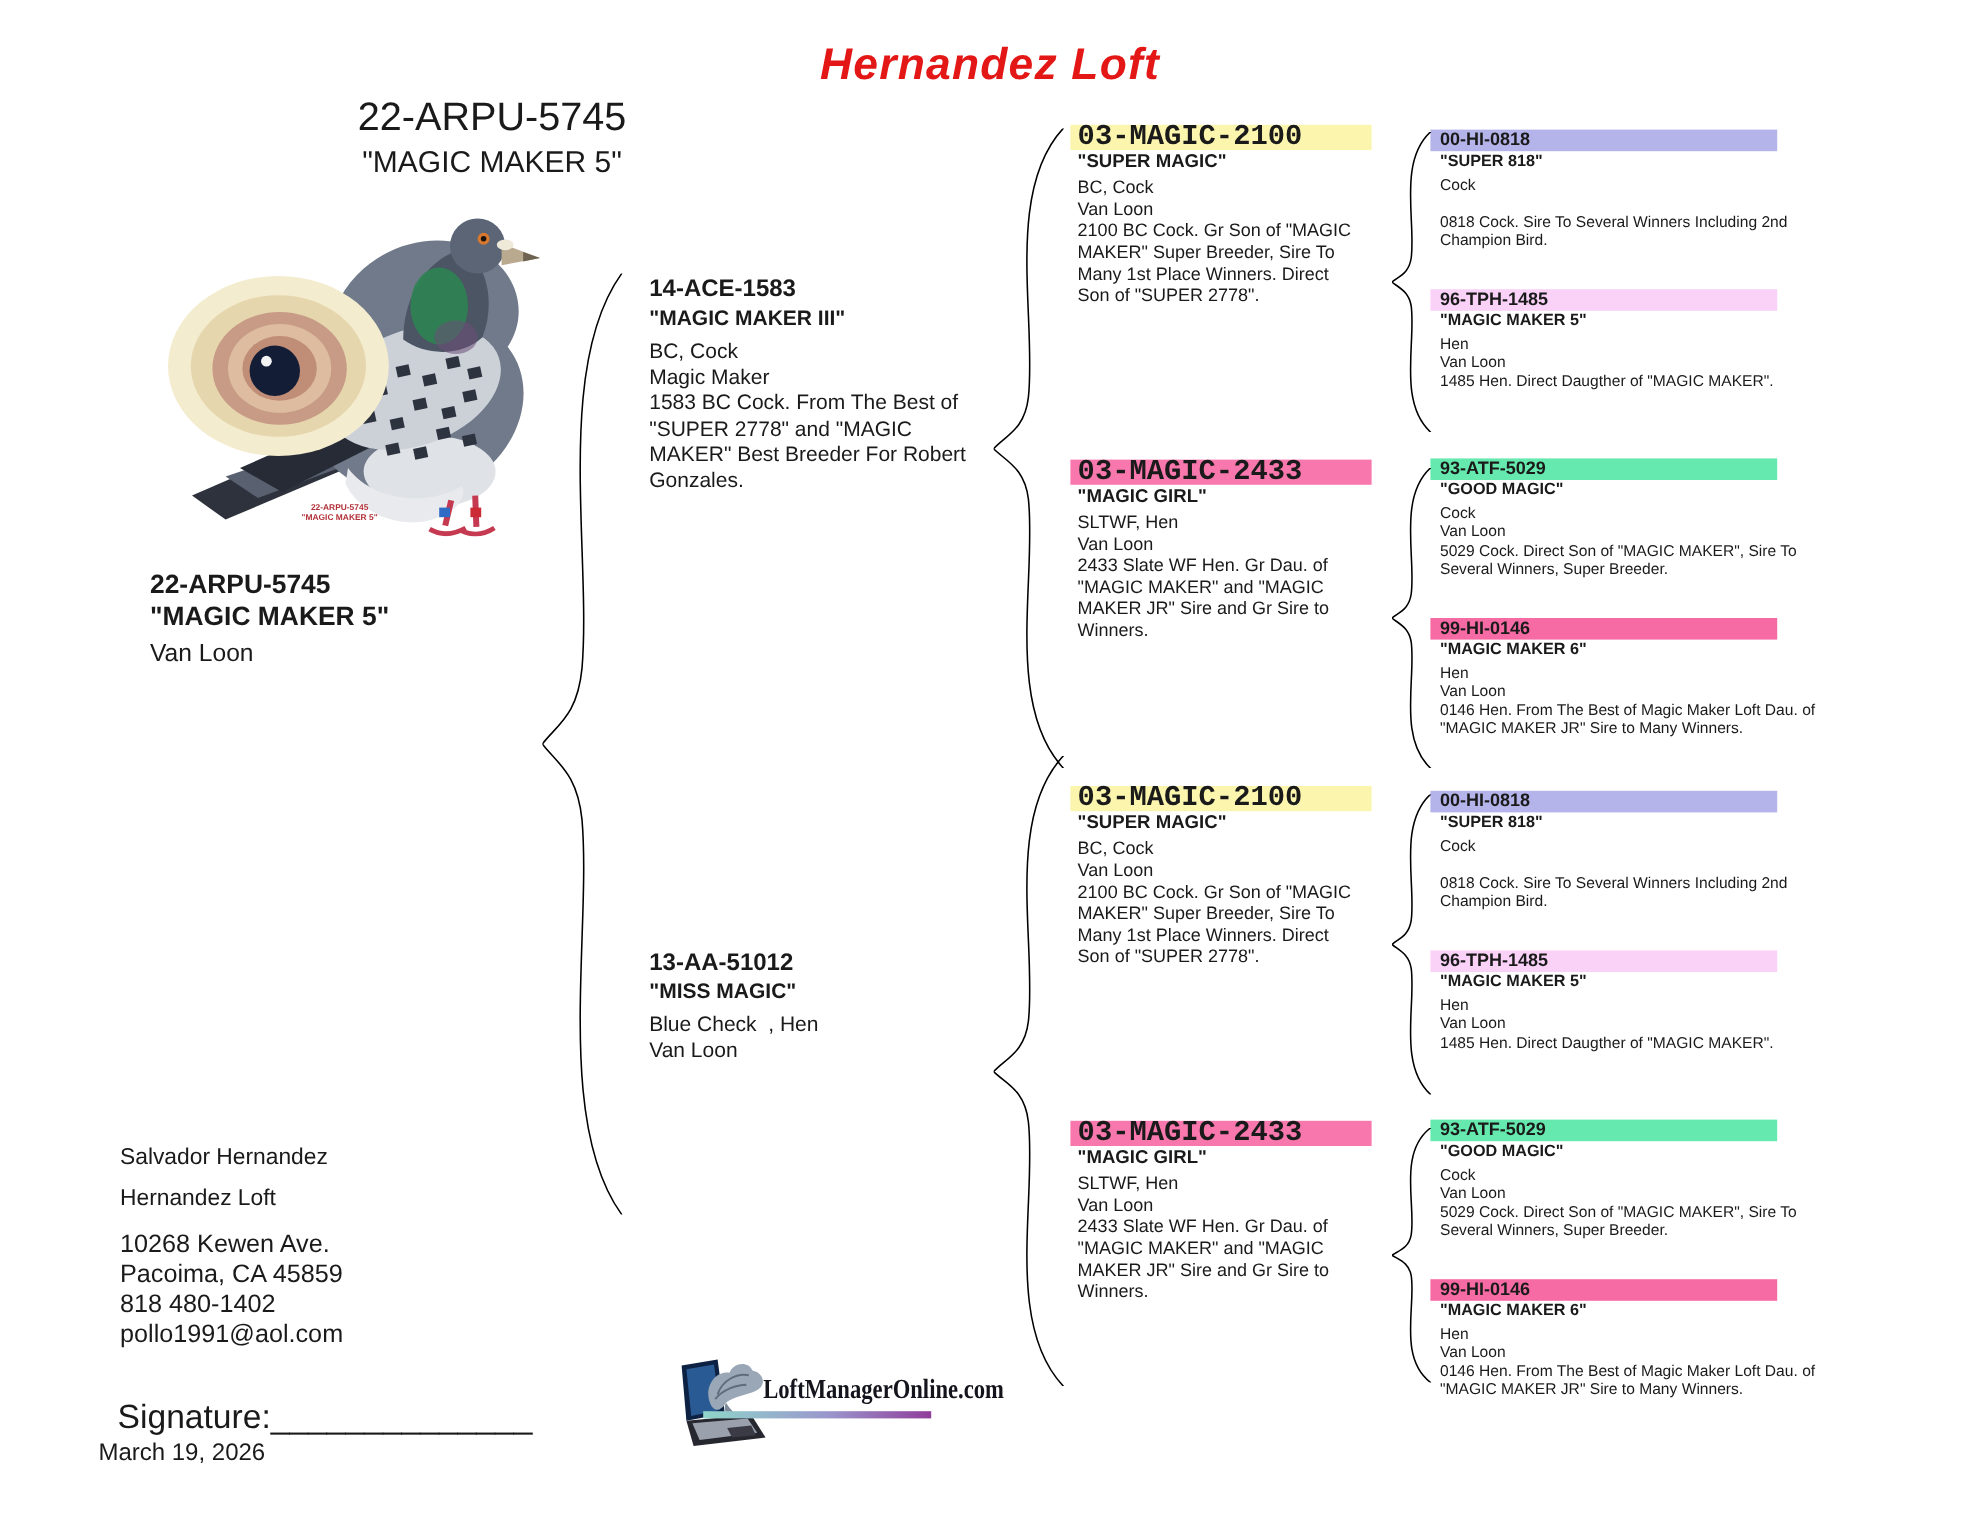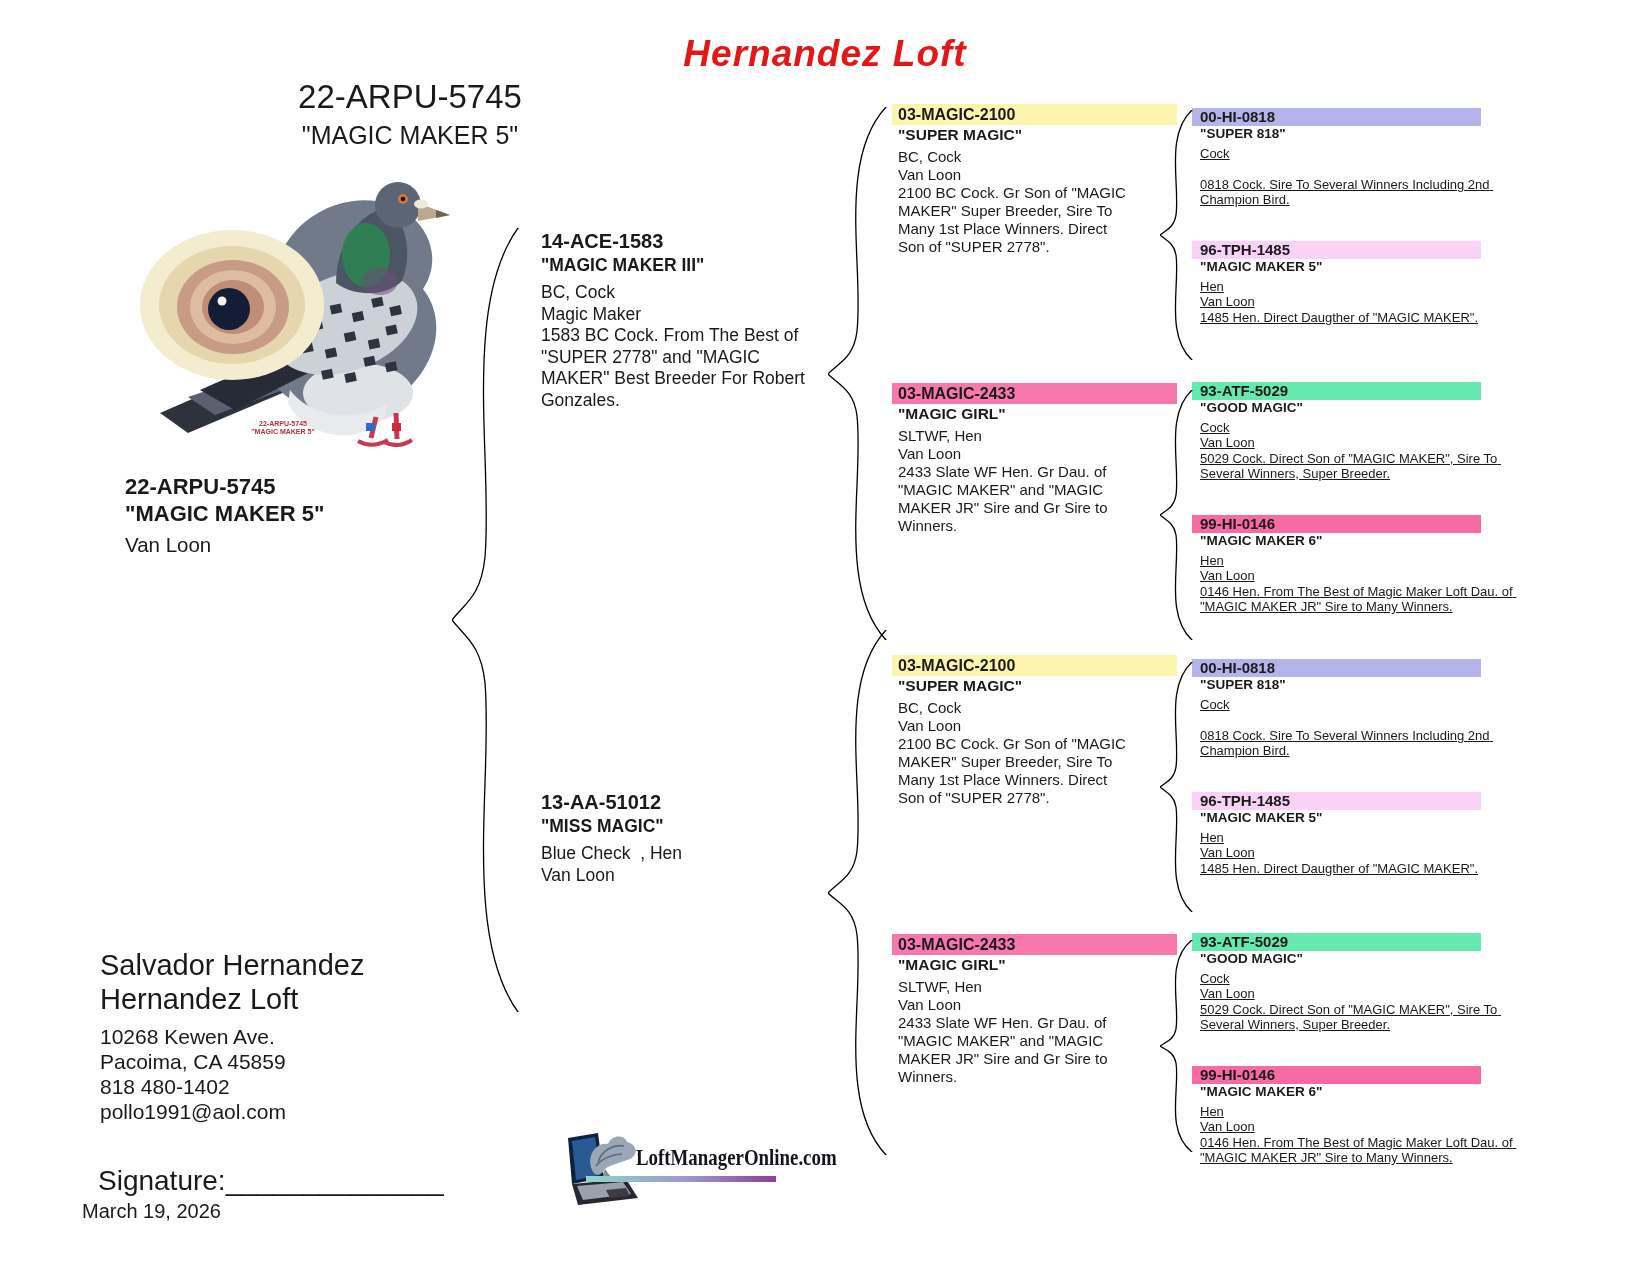--- a/index.html
+++ b/index.html
@@ -33,31 +33,31 @@
   .g1 .band, .g1 .bname { font-size:22px; line-height:27px; }
   .g1 .bname { margin-bottom:5px; }
   .g1 .line  { font-size:20.5px; line-height:25px; width:348px; }
 
   
   .g2 .band  { font-size:20px; line-height:25px; }
   .g2 .bname { font-size:17.5px; line-height:22px; margin-bottom:6px; }
   .g2 .line  { font-size:17.5px; line-height:21.5px; width:292px; }
 
   
-  .g3 .band  { font-size:16px; line-height:21px; height:21px; width:285px; padding-left:6px; }
+  .g3 .band  { font-size:24px; line-height:21px; height:21px; width:251px; padding-left:6px;font-family:Liberation Mono, monospace; }
   .g3 .bname { font-size:15.5px; line-height:19px; padding-left:6px; margin-bottom:4px; }
   .g3 .line  { font-size:15px; line-height:18px; padding-left:6px; width:238px; min-height:18px; }
 
   
   .g4 .band  { font-size:15px; line-height:18px; height:18px; width:289px; padding-left:8px; }
   .g4 .bname { font-size:13.5px; line-height:16.5px; padding-left:8px; margin-bottom:3px; }
-  .g4 .line  { font-size:13px; line-height:15.5px; padding-left:8px; width:332px; min-height:15.5px;text-decoration:underline; }
+  .g4 .line  { font-size:13px; line-height:15.5px; padding-left:8px; width:332px; min-height:15.5px; }
 
   .owner { position:absolute; left:100px; top:948px; }
-  .owner .big   { font-size:29px; line-height:34px; }
+  .owner .big   { font-size:19px; line-height:34px; }
   .owner .small { font-size:21px; line-height:25px; }
   .owner .gap   { height:8px; }
 
   .signature { position:absolute; left:98px; top:1165px; font-size:28px; white-space:nowrap; }
   .print-date { position:absolute; left:82px; top:1200px; font-size:20px; }
 
   .brace { position:absolute; }
   .brace path { fill:none; stroke:#000; stroke-width:1.3; stroke-linecap:round; }
 
   .logo-text {

